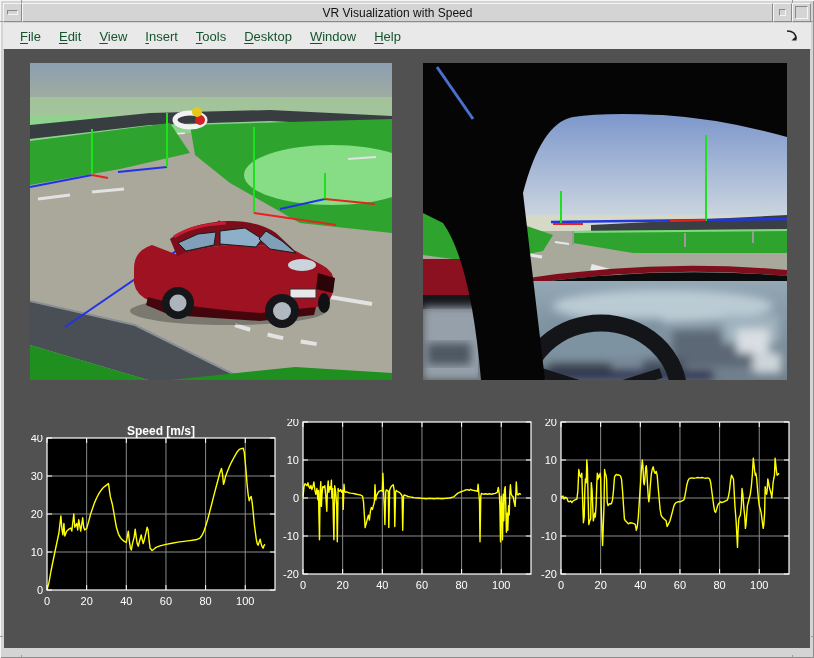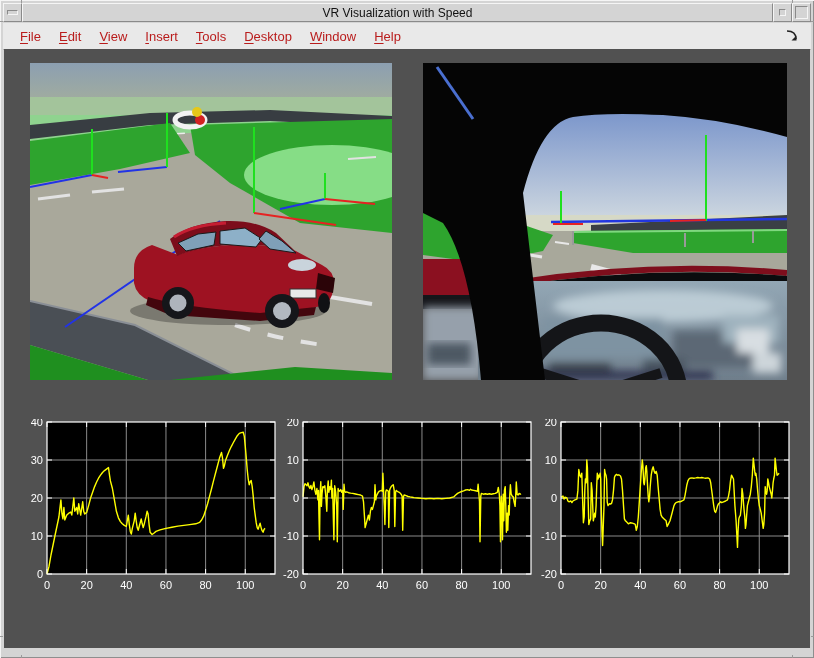--- a/index.html
+++ b/index.html
@@ -13,21 +13,21 @@
     border:1px solid;border-color:#f5f5f5 #8a8a8a #8a8a8a #f5f5f5;
     display:flex;align-items:center;justify-content:center;box-sizing:border-box;}
   .titlebar{flex:1;display:flex;align-items:center;justify-content:center;
     border:1px solid;border-color:#f5f5f5 #8a8a8a #8a8a8a #f5f5f5;box-sizing:border-box;
     font-size:12px;color:#111;}
   .glyph-dash{width:9px;height:3px;background:#d4d4d4;border:1px solid;border-color:#8a8a8a #f5f5f5 #f5f5f5 #8a8a8a;}
   .glyph-dot{width:5px;height:5px;background:#d4d4d4;border:1px solid;border-color:#8a8a8a #f5f5f5 #f5f5f5 #8a8a8a;}
   .glyph-square{width:11px;height:11px;background:#d4d4d4;border:1px solid;border-color:#8a8a8a #f5f5f5 #f5f5f5 #8a8a8a;}
   
   .menubar{position:absolute;left:3px;right:3px;top:23px;height:26px;background:#e9e9e9;
-    border-bottom:1px solid #b5b5b5;display:flex;align-items:center;font-size:13px;color:#b91c1c;}
+    border-bottom:1px solid #b5b5b5;display:flex;align-items:center;font-size:13px;color:#14532d;}
   .menu-items{display:flex;align-items:center;padding-left:8px;flex:1;}
   .menu-item{margin:0 9px;cursor:default;}
   .menu-item u{text-underline-offset:2px;}
   .dock{width:18px;height:18px;margin-right:10px;display:flex;align-items:center;justify-content:center;}
   
   .figure{position:absolute;left:4px;top:49px;width:806px;height:599px;background:#515151;}
   .scene{position:absolute;overflow:hidden;}
   .scene-left{left:26px;top:14px;width:362px;height:317px;}
   .scene-right{left:419px;top:14px;width:364px;height:317px;}
   
@@ -226,20 +226,21 @@
           <ellipse cx="178" cy="332" rx="78" ry="72" fill="none" stroke="#141518" stroke-width="17"></ellipse>
           <path d="M118,310 L162,324 M238,310 L194,324" stroke="#141518" stroke-width="10" fill="none"></path>
         </g>
 
         <path d="M0,0 H364 V74 Q300,56 240,52 Q180,49 150,54 Q118,60 100,130 L122,317 H58 Q48,200 20,160 L0,150 Z" fill="#050505"></path>
         <line x1="14" y1="4" x2="50" y2="56" stroke="#4a6fd0" stroke-width="3"></line>
       </svg>
     </div>
 
     <div class="chart chart-1">
+      <div class="chart-title"><span>Speed [m/s</span><sup></sup><span>]</span></div>
       <svg width="256" height="178" viewBox="0 0 256 178">
           <rect x="22" y="3" width="228" height="152" fill="#000000"></rect>
           <line x1="61.65217391304348" y1="3" x2="61.65217391304348" y2="155" stroke="#8a8a8a" stroke-width="1"></line>
           <line x1="101.30434782608695" y1="3" x2="101.30434782608695" y2="155" stroke="#8a8a8a" stroke-width="1"></line>
           <line x1="140.95652173913044" y1="3" x2="140.95652173913044" y2="155" stroke="#8a8a8a" stroke-width="1"></line>
           <line x1="180.6086956521739" y1="3" x2="180.6086956521739" y2="155" stroke="#8a8a8a" stroke-width="1"></line>
           <line x1="220.26086956521738" y1="3" x2="220.26086956521738" y2="155" stroke="#8a8a8a" stroke-width="1"></line>
           <line x1="22" y1="117" x2="250" y2="117" stroke="#8a8a8a" stroke-width="1"></line>
           <line x1="22" y1="79" x2="250" y2="79" stroke="#8a8a8a" stroke-width="1"></line>
           <line x1="22" y1="41" x2="250" y2="41" stroke="#8a8a8a" stroke-width="1"></line>

